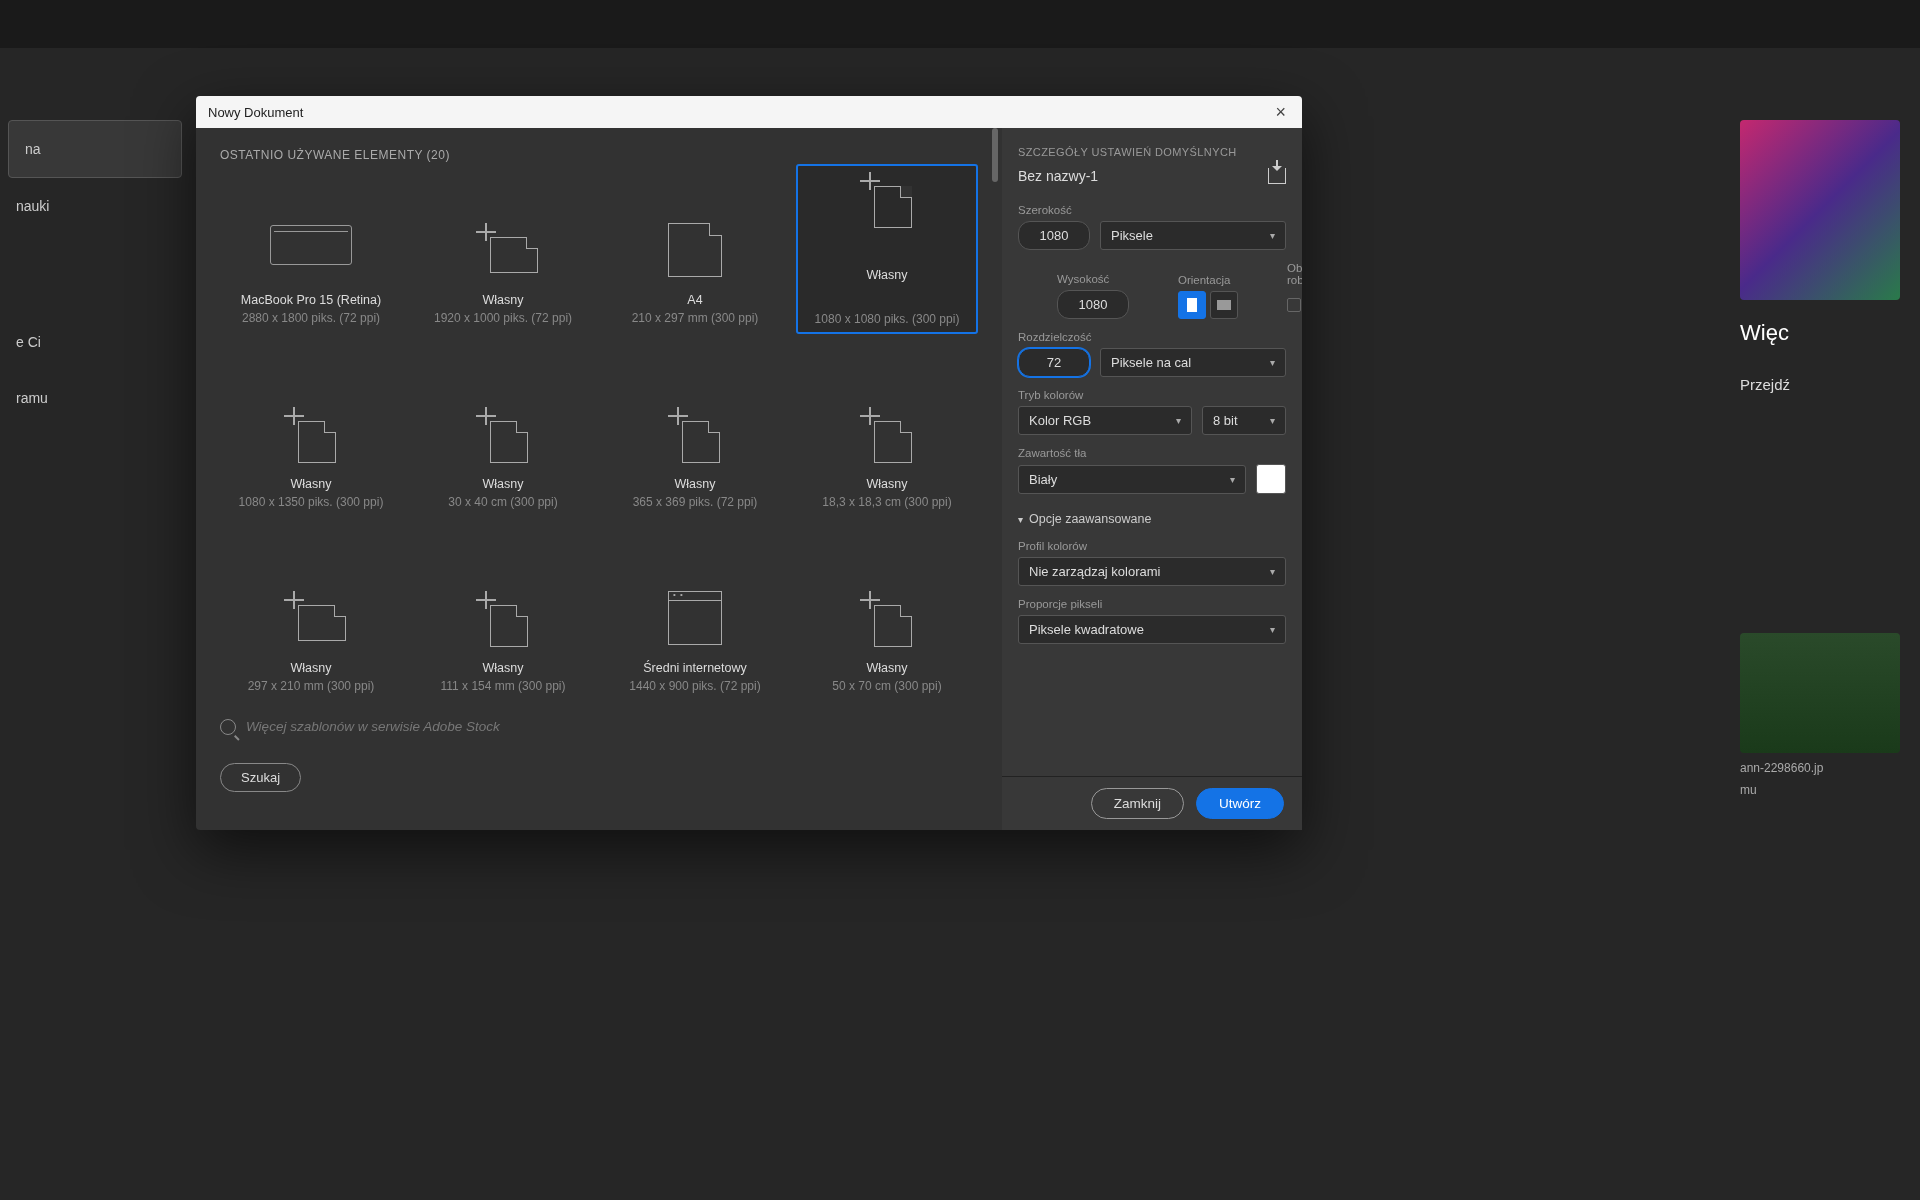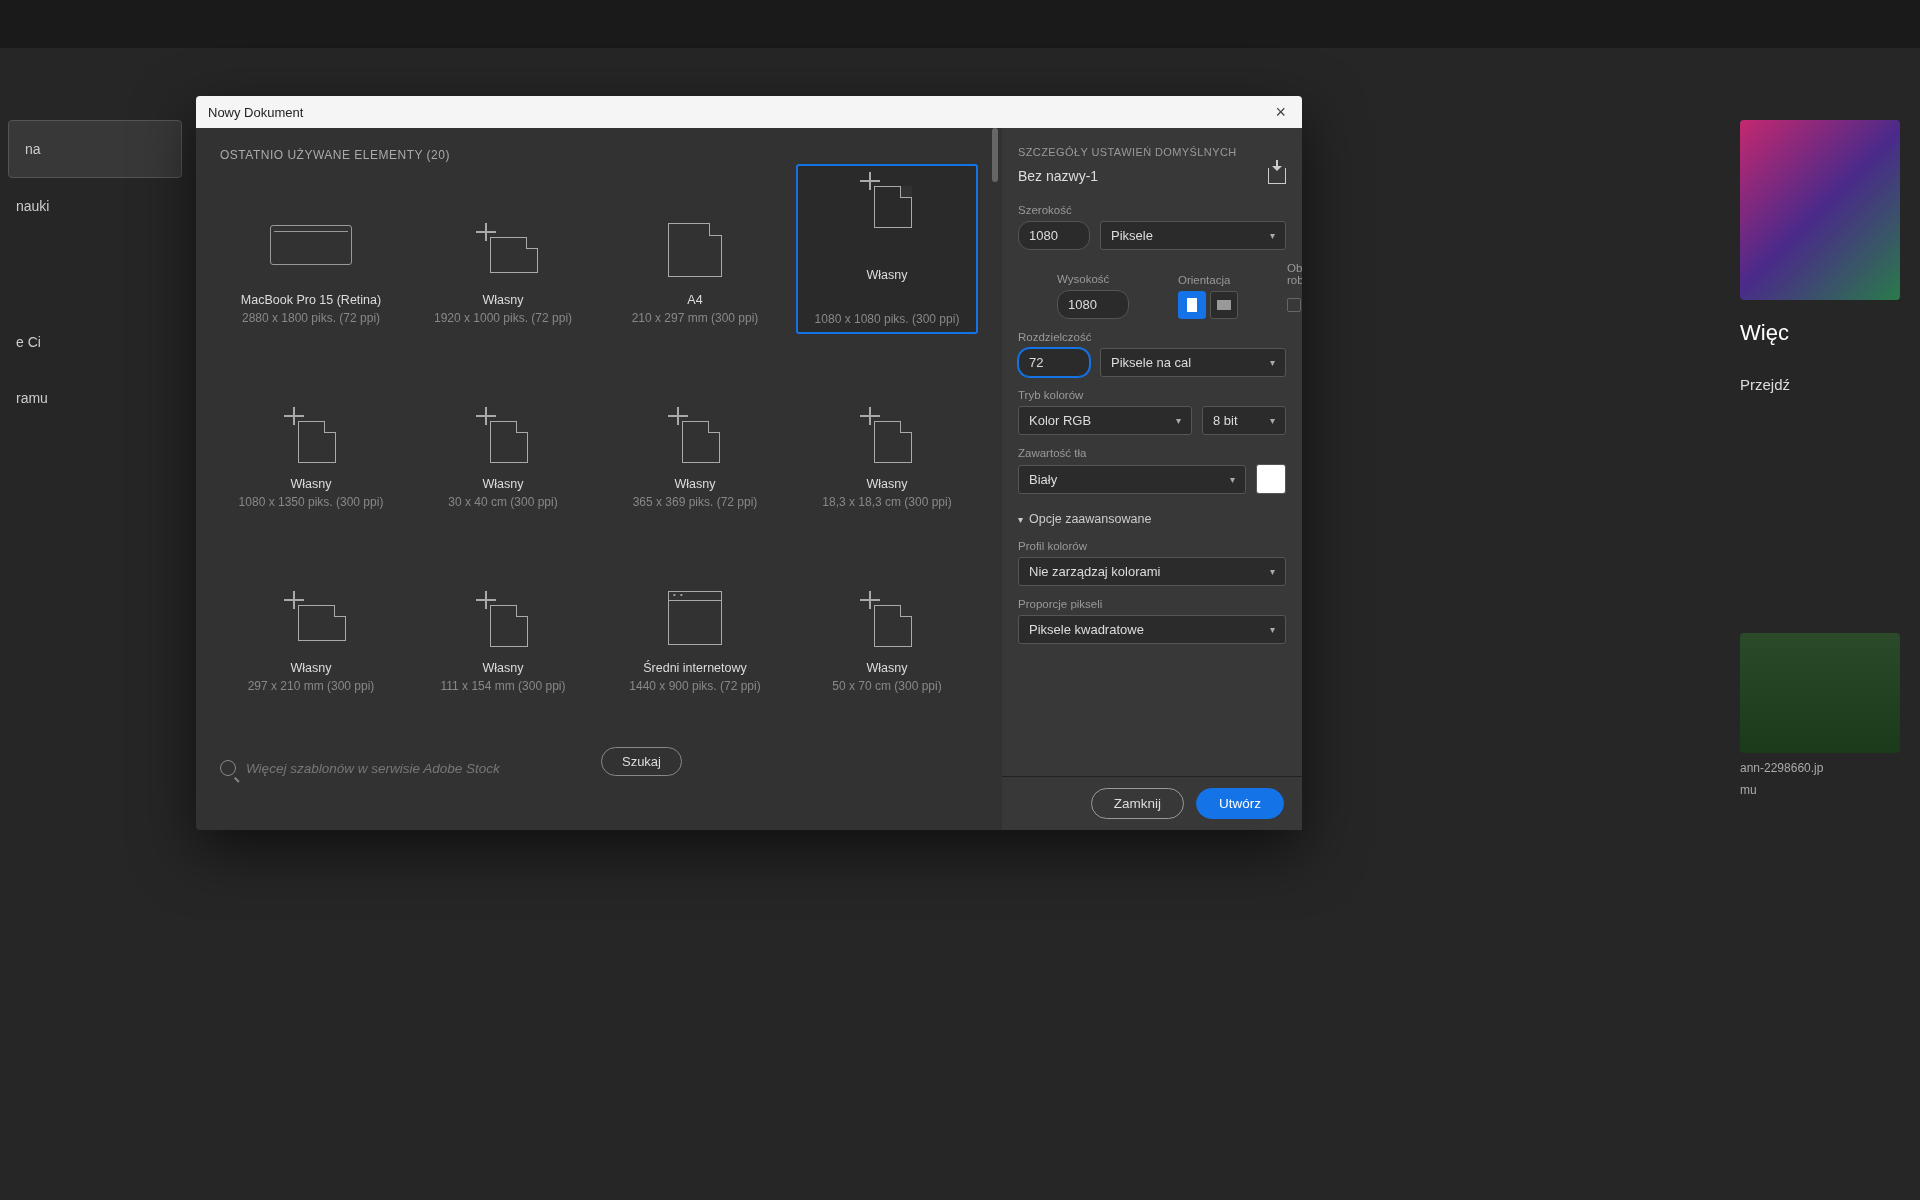--- a/index.html
+++ b/index.html
@@ -69,39 +69,39 @@
 .details .sec-title { font-size: 11px; letter-spacing: .4px; color: #999; margin-bottom: 10px; }
 .name-row { display: flex; align-items: center; gap: 8px; margin-bottom: 16px; }
 .name-row .name { flex: 1; font-size: 14px; color: #ddd; }
 .dl-icon { width: 18px; height: 16px; border: 1.5px solid #ccc; border-top: none; position: relative; }
 .dl-icon::before { content: ""; position: absolute; left: 7px; top: -8px; width: 1.5px; height: 10px; background: #ccc; }
 .dl-icon::after { content: ""; position: absolute; left: 3px; top: -2px; width: 0; height: 0; border-left: 5px solid transparent; border-right: 5px solid transparent; border-top: 5px solid #ccc; }
 
 .lbl { font-size: 11.5px; color: #999; margin-bottom: 5px; margin-top: 4px; }
 .row { display: flex; gap: 10px; margin-bottom: 8px; align-items: flex-end; }
 .col { display: flex; flex-direction: column; margin-left: 39px; }
-.inp { background: #2b2b2b; border: 1px solid #555; color: #ddd; padding: 6px 10px; font-size: 13px; border-radius: 12px; width: 72px; }
+.inp { background: #2b2b2b; border: 1px solid #555; color: #ddd; padding: 6px 10px; font-size: 13px; border-radius: 12px; width: 72px; text-align: center; }
 .inp.focus { border-color: #1473e6; box-shadow: 0 0 0 1px #1473e6; }
 .sel { background: #2b2b2b; border: 1px solid #555; color: #ddd; padding: 6px 10px; font-size: 13px; border-radius: 3px; display: flex; align-items: center; justify-content: space-between; cursor: pointer; }
 .sel .chev { font-size: 10px; color: #aaa; margin-left: 8px; }
 
 .orient-btn { width: 28px; height: 28px; background: #2b2b2b; border: 1px solid #555; border-radius: 3px; display: flex; align-items: center; justify-content: center; cursor: pointer; }
 .orient-btn.active { border-color: #1473e6; background: #1473e6; }
 .orient-btn .port { width: 10px; height: 14px; background: #ccc; }
 .orient-btn.active .port, .orient-btn.active .land { background: #fff; }
 .orient-btn .land { width: 14px; height: 10px; background: #999; }
 .chk { width: 14px; height: 14px; border: 1px solid #666; border-radius: 2px; }
 
 .adv { display: flex; align-items: center; gap: 6px; margin: 10px 0; cursor: pointer; color: #ccc; font-size: 12.5px; }
 .adv .caret { font-size: 10px; }
 
 .swatch { width: 30px; height: 30px; background: #fff; border: 1px solid #555; border-radius: 3px; }
 
 
-.search-row { position: absolute; bottom: 54px; left: 24px; right: 320px; height: 42px; display: flex; align-items: flex-end; gap: 28px; justify-content: center; }
+.search-row { position: absolute; bottom: 54px; left: 24px; right: 320px; height: 42px; display: flex; align-items: flex-start; gap: 28px; justify-content: center; flex-direction: column; }
 .search-box { flex: 0 1 480px; display: flex; align-items: center; gap: 10px; }
 .search-ico { width: 16px; height: 16px; border: 1.5px solid #888; border-radius: 50%; position: relative; }
 .search-ico::after { content: ""; position: absolute; right: -5px; bottom: -5px; width: 6px; height: 1.5px; background: #888; transform: rotate(45deg); }
 .search-ph { color: #777; font-size: 13.5px; font-style: italic; }
 .search-btn { padding: 6px 20px; border: 1px solid #888; border-radius: 16px; color: #ddd; font-size: 13px; cursor: pointer; }
 
 .dlg-footer { height: 54px; display: flex; align-items: center; justify-content: flex-end; gap: 12px; padding: 0 18px; border-top: 1px solid #222; position: absolute; right: 0; bottom: 0; width: 300px; background: #383838; }
 .btn { padding: 7px 22px; border-radius: 16px; font-size: 13.5px; cursor: pointer; }
 .btn-sec { border: 1.5px solid #999; color: #ddd; }
 .btn-pri { background: #1473e6; color: #fff; border: 1.5px solid #1473e6; }

